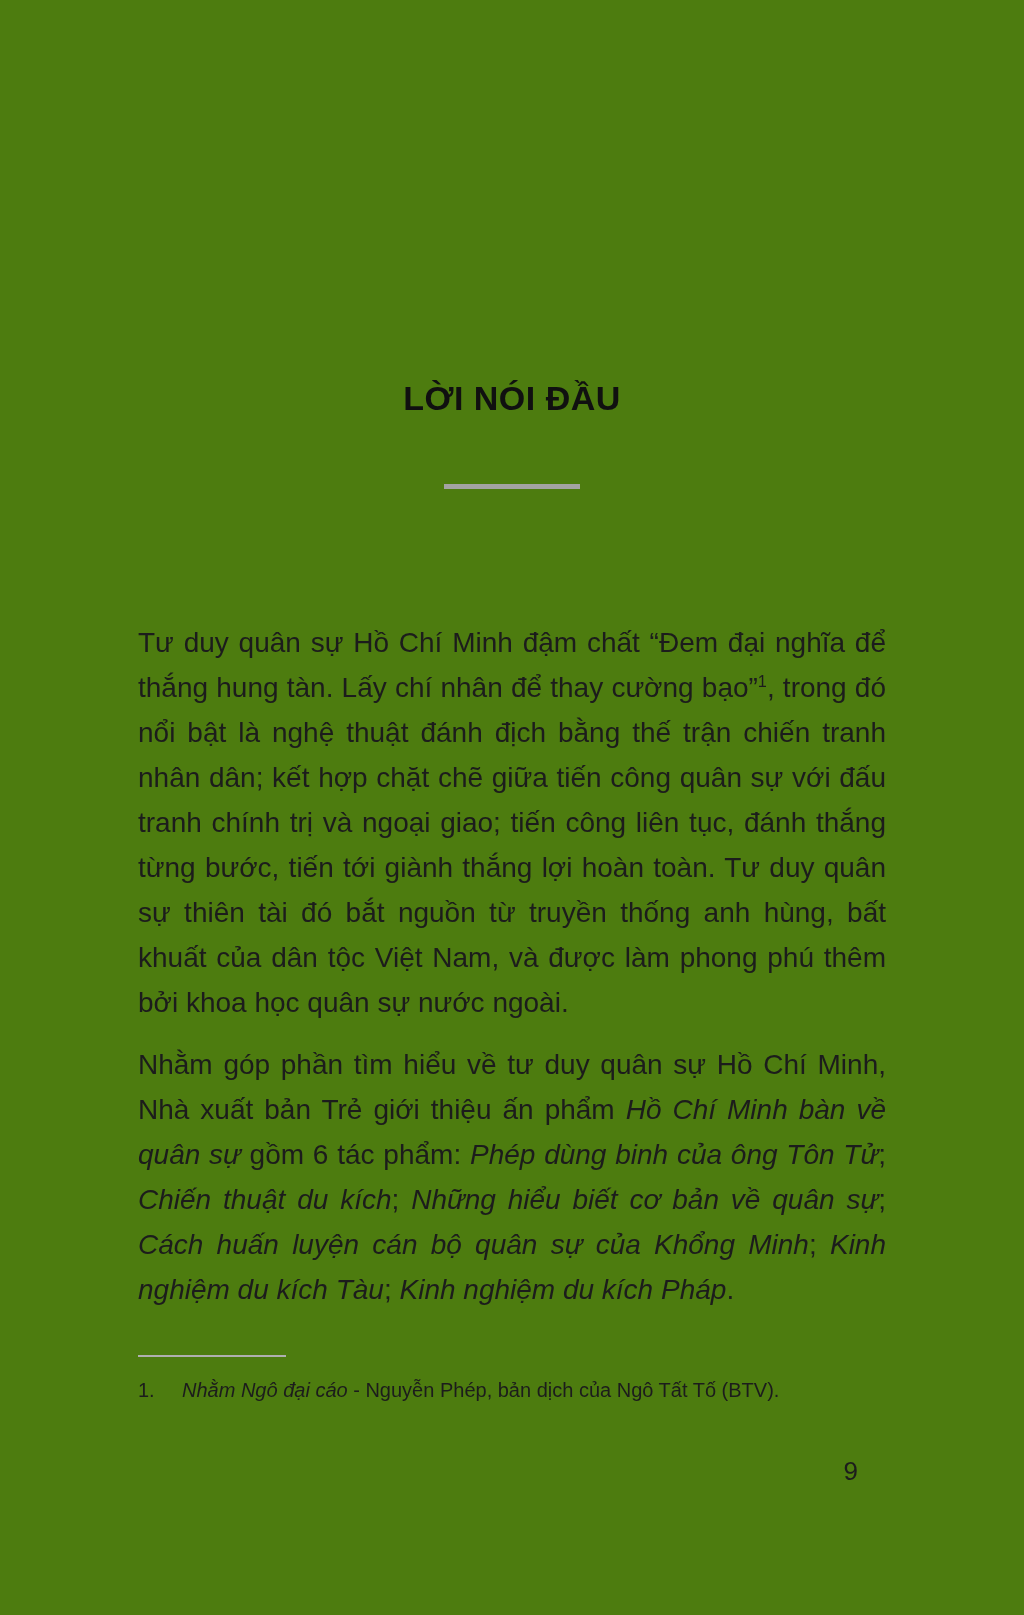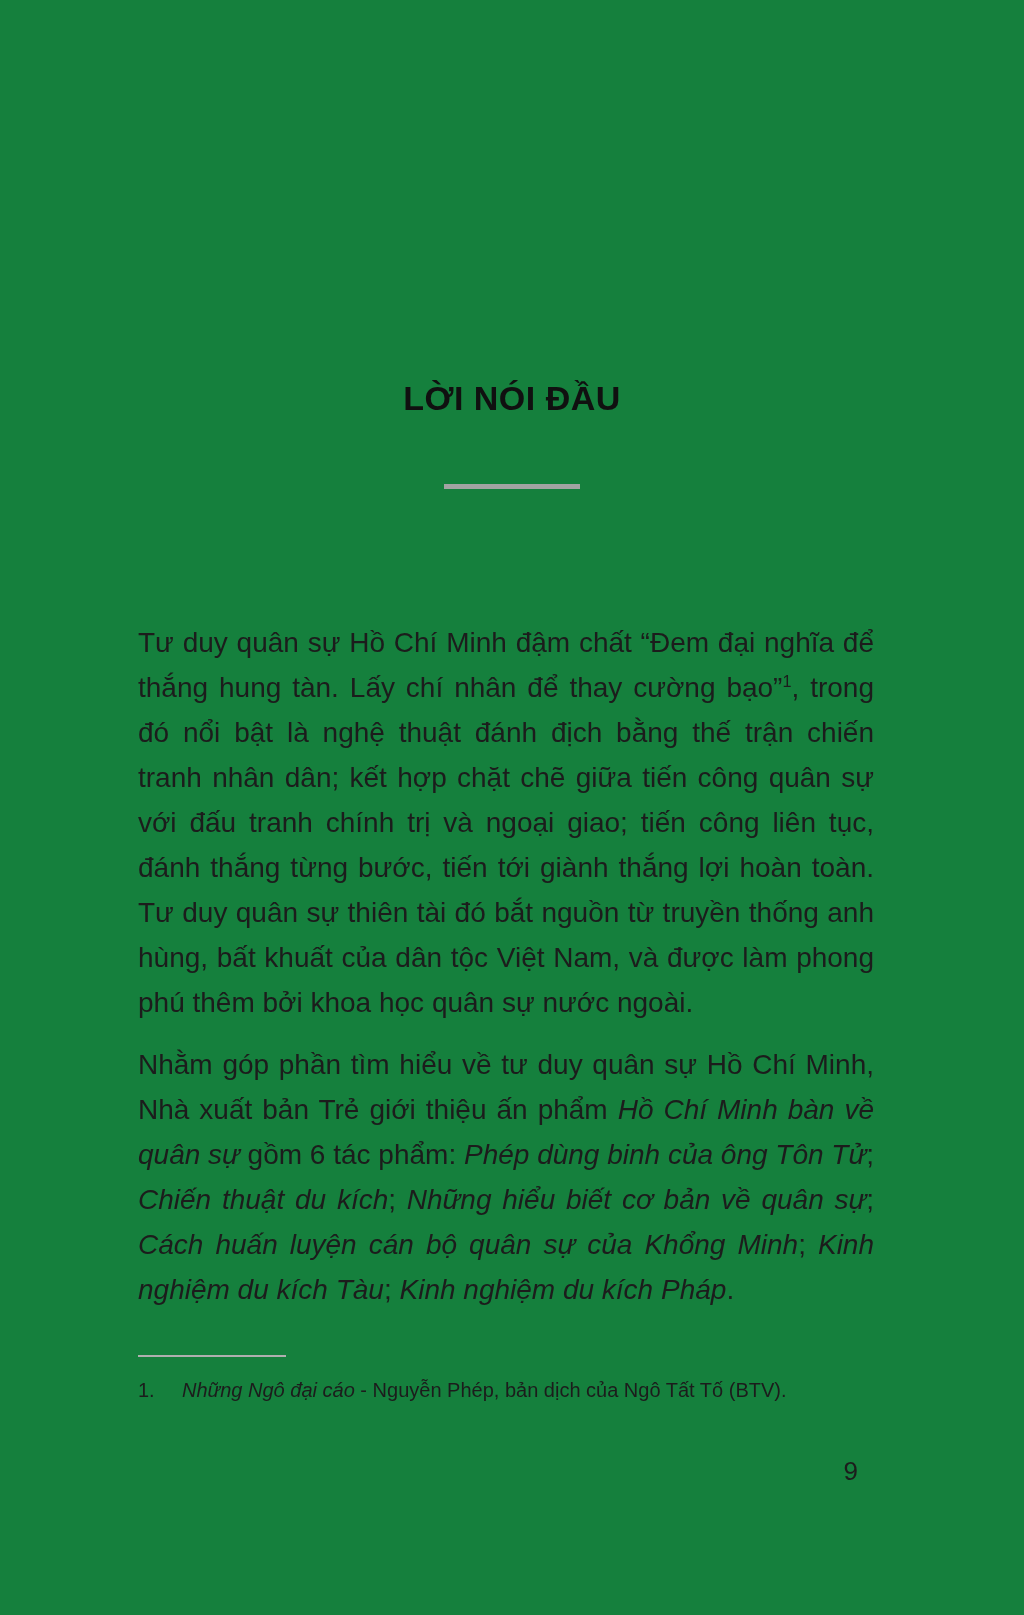--- a/index.html
+++ b/index.html
@@ -4,21 +4,21 @@
 <style>
   html, body {
     margin: 0;
     padding: 0;
     background: #ffffff;
   }
   .page {
     position: relative;
     width: 1024px;
     height: 1615px;
-    background: #15803d;
+    background: #4d7c0f;
     font-family: "Liberation Sans", sans-serif;
     color: #1c1c1c;
     overflow: hidden;
     text-decoration: underline;
   }
   .chapter-title {
     position: absolute;
     top: 379px;
     left: 0;
     width: 100%;
@@ -42,21 +42,21 @@
     position: absolute;
     top: 620px;
     left: 138px;
     width: 748px;
     font-size: 28px;
     line-height: 45px;
     text-align: justify;
     color: #1c1c1c;
   }
   .para {
-    margin: 0 12px 17px 0;
+    margin: 0 0 17px 0;
   }
   .body-text sup {
     font-size: 0.58em;
     line-height: 0;
     vertical-align: super;
   }
   .footnote-divider {
     position: absolute;
     top: 1355px;
     left: 138px;
@@ -100,18 +100,18 @@
 
   <div class="body-text">
     <p class="para"><span>Tư duy quân sự Hồ Chí Minh đậm chất “Đem đại nghĩa để thắng hung tàn. Lấy chí nhân để thay cường bạo”</span><sup>1</sup><span>, trong đó nổi bật là nghệ thuật đánh địch bằng thế trận chiến tranh nhân dân; kết hợp chặt chẽ giữa tiến công quân sự với đấu tranh chính trị và ngoại giao; tiến công liên tục, đánh thắng từng bước, tiến tới giành thắng lợi hoàn toàn. Tư duy quân sự thiên tài đó bắt nguồn từ truyền thống anh hùng, bất khuất của dân tộc Việt Nam, và được làm phong phú thêm bởi khoa học quân sự nước ngoài.</span></p>
     <p class="para"><span>Nhằm góp phần tìm hiểu về tư duy quân sự Hồ Chí Minh, Nhà xuất bản Trẻ giới thiệu ấn phẩm </span><span style="font-style: italic;">Hồ Chí Minh bàn về quân sự</span><span> gồm 6 tác phẩm: </span><span style="font-style: italic;">Phép dùng binh của ông Tôn Tử</span><span>; </span><span style="font-style: italic;">Chiến thuật du kích</span><span>; </span><span style="font-style: italic;">Những hiểu biết cơ bản về quân sự</span><span>; </span><span style="font-style: italic;">Cách huấn luyện cán bộ quân sự của Khổng Minh</span><span>; </span><span style="font-style: italic;">Kinh nghiệm du kích Tàu</span><span>; </span><span style="font-style: italic;">Kinh nghiệm du kích Pháp</span><span>.</span></p>
   </div>
 
   <div class="footnote-divider"></div>
 
   <div class="footnote">
     <span class="footnote-marker">1.</span>
-    <span class="footnote-body"><span style="font-style: italic;">Những Ngô đại cáo</span><span> - Nguyễn Phép, bản dịch của Ngô Tất Tố (BTV).</span></span>
+    <span class="footnote-body"><span style="font-style: italic;">Nhằm Ngô đại cáo</span><span> - Nguyễn Phép, bản dịch của Ngô Tất Tố (BTV).</span></span>
   </div>
 
   <div class="page-number">9</div>
 
 </div>
 
 </body></html>

